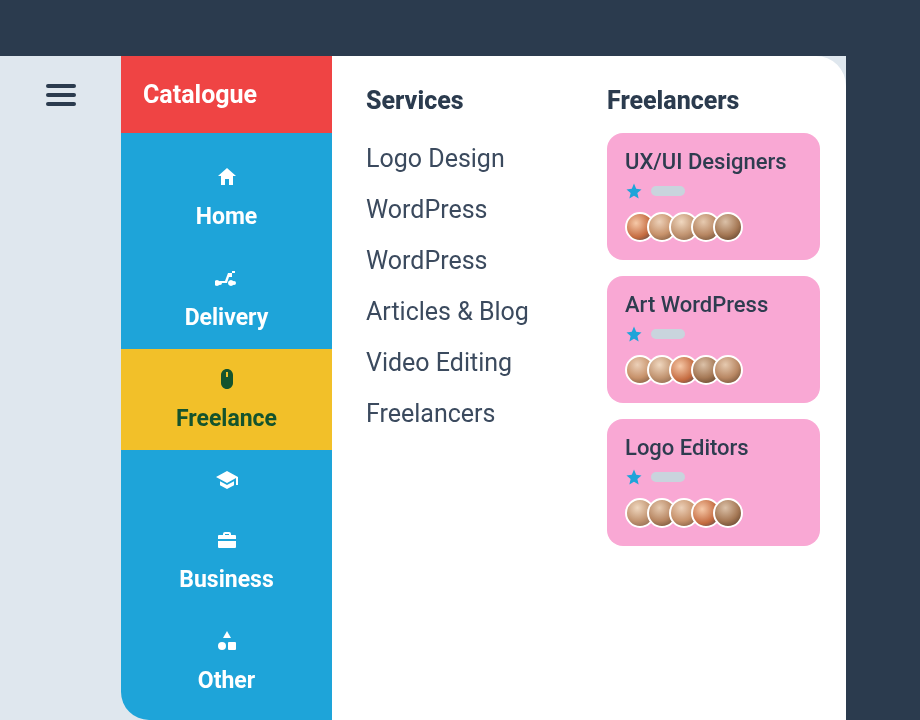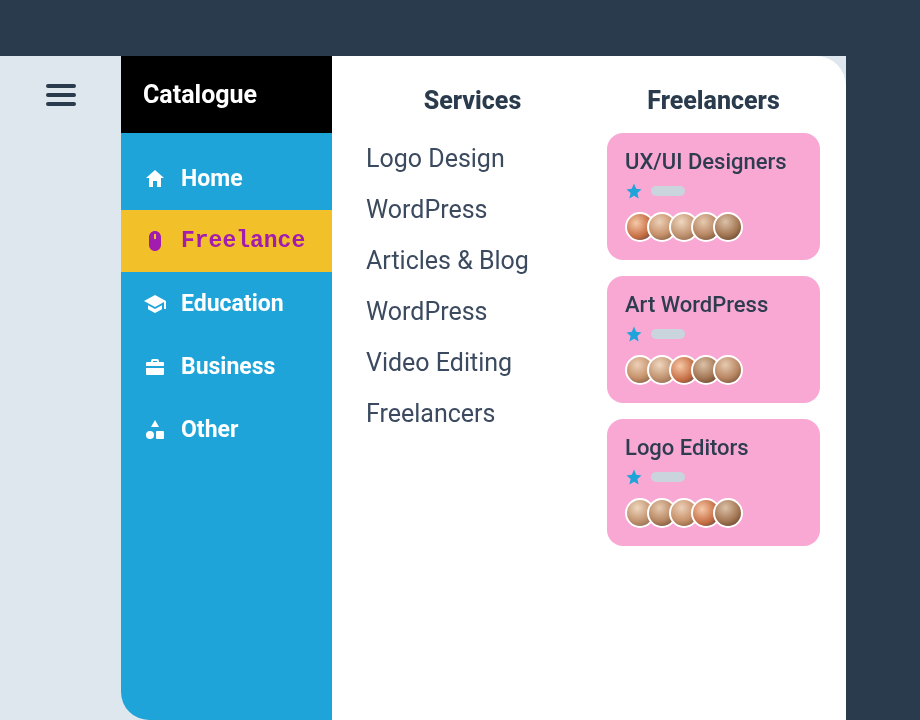--- a/index.html
+++ b/index.html
@@ -67,43 +67,43 @@
   .sidebar {
     width: 211px;
     flex: 0 0 211px;
     background: #1ea4d9;
     display: flex;
     flex-direction: column;
     overflow: hidden;
     border-bottom-left-radius: 28px;
   }
   .sidebar-header {
-    background: #000000;
+    background: #ef4444;
     color: #fff;
     font-size: 25px;
     font-weight: 700;
     padding: 24px 22px;
   }
   .sidebar-items {
     padding-top: 14px;
   }
   .sidebar-item {
     display: flex;
     align-items: center;
     gap: 14px;
     padding: 18px 22px;
     color: #fff;
     font-size: 23px;
     font-weight: 700;
     cursor: pointer;
+    flex-direction: column;
   }
   .sidebar-item.active {
     background: #f2c029;
-    color: #a21caf;
-    font-family: Liberation Mono, monospace;
+    color: #14532d;
   }
   .sidebar-item .icon {
     width: 24px;
     height: 24px;
     flex: 0 0 24px;
     display: flex;
     align-items: center;
     justify-content: center;
   }
   .sidebar-item .icon svg {
@@ -119,21 +119,20 @@
   }
   .col {
     flex: 1;
     min-width: 0;
   }
   .col h2 {
     font-size: 25px;
     font-weight: 800;
     color: #2b3b4e;
     margin-bottom: 18px;
-    text-align: center;
   }
   .services-list .service {
     font-size: 25px;
     color: #3b4a5e;
     padding: 11px 0;
     cursor: pointer;
   }
   .card {
     background: #f9a8d4;
     border-radius: 16px;
@@ -205,37 +204,46 @@
 
       <div class="sidebar-item">
         <span class="icon">
           <svg viewBox="0 0 24 24" fill="currentColor">
               <path d="M12 3l9 8h-3v9h-4v-6H10v6H6v-9H3l9-8z"></path>
             </svg>
         </span>
         <span>Home</span>
       </div>
 
+      <div class="sidebar-item">
+        <span class="icon">
+          <svg viewBox="0 0 24 24" fill="currentColor">
+              <path d="M5 17a3 3 0 100 .001zM19 17a3 3 0 100 .001zM5 17h7l2-6h3V7h-4l-3 8H5zM17 5h3v2h-3z"></path>
+              <circle cx="5" cy="17" r="2"></circle>
+              <circle cx="19" cy="17" r="2"></circle>
+            </svg>
+        </span>
+        <span>Delivery</span>
+      </div>
 
       <div class="sidebar-item active">
         <span class="icon">
           <svg viewBox="0 0 24 24" fill="currentColor">
               <path d="M12 2C8.686 2 6 4.686 6 8v8c0 3.314 2.686 6 6 6s6-2.686 6-6V8c0-3.314-2.686-6-6-6zm-1 3h2v5h-2V5z"></path>
             </svg>
         </span>
         <span>Freelance</span>
       </div>
 
       <div class="sidebar-item">
         <span class="icon">
           <svg viewBox="0 0 24 24" fill="currentColor">
               <path d="M12 3L1 9l11 6 9-4.91V17h2V9L12 3zM5 13.18v4L12 21l7-3.82v-4L12 17l-7-3.82z"></path>
             </svg>
         </span>
-        <span>Education</span>
       </div>
 
       <div class="sidebar-item">
         <span class="icon">
           <svg viewBox="0 0 24 24" fill="currentColor">
               <path d="M10 4h4a2 2 0 012 2v1h4a1 1 0 011 1v3H3V8a1 1 0 011-1h4V6a2 2 0 012-2zm0 2v1h4V6h-4zM3 13h18v6a1 1 0 01-1 1H4a1 1 0 01-1-1v-6z"></path>
             </svg>
         </span>
         <span>Business</span>
       </div>
@@ -254,22 +262,22 @@
     </div>
   </div>
 
   <div class="content">
 
     <div class="col">
       <h2>Services</h2>
       <div class="services-list">
         <div class="service">Logo Design</div>
         <div class="service">WordPress</div>
+        <div class="service">WordPress</div>
         <div class="service">Articles &amp; Blog</div>
-        <div class="service">WordPress</div>
         <div class="service">Video Editing</div>
         <div class="service">Freelancers</div>
       </div>
     </div>
 
     <div class="col">
       <h2>Freelancers</h2>
 
       <div class="card">
         <div class="card-title">UX/UI Designers</div>

